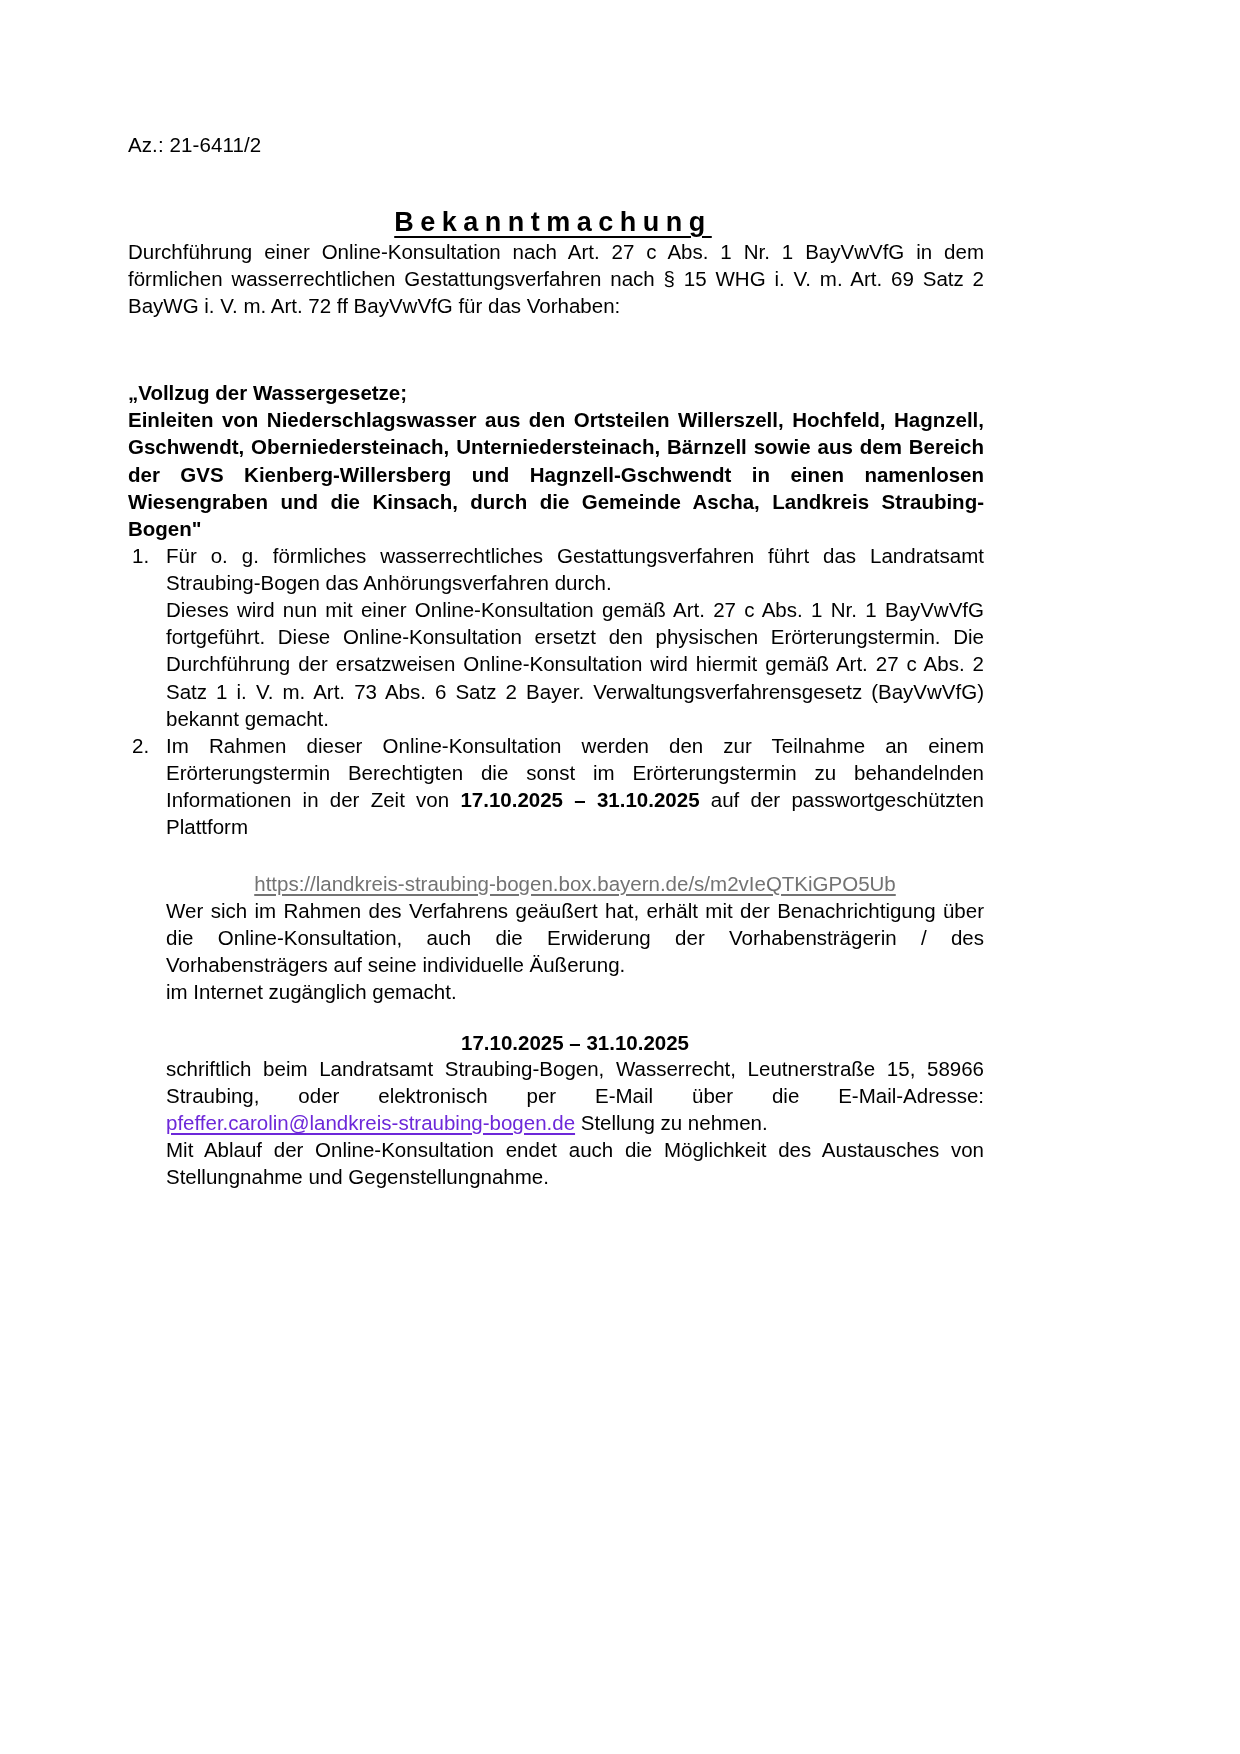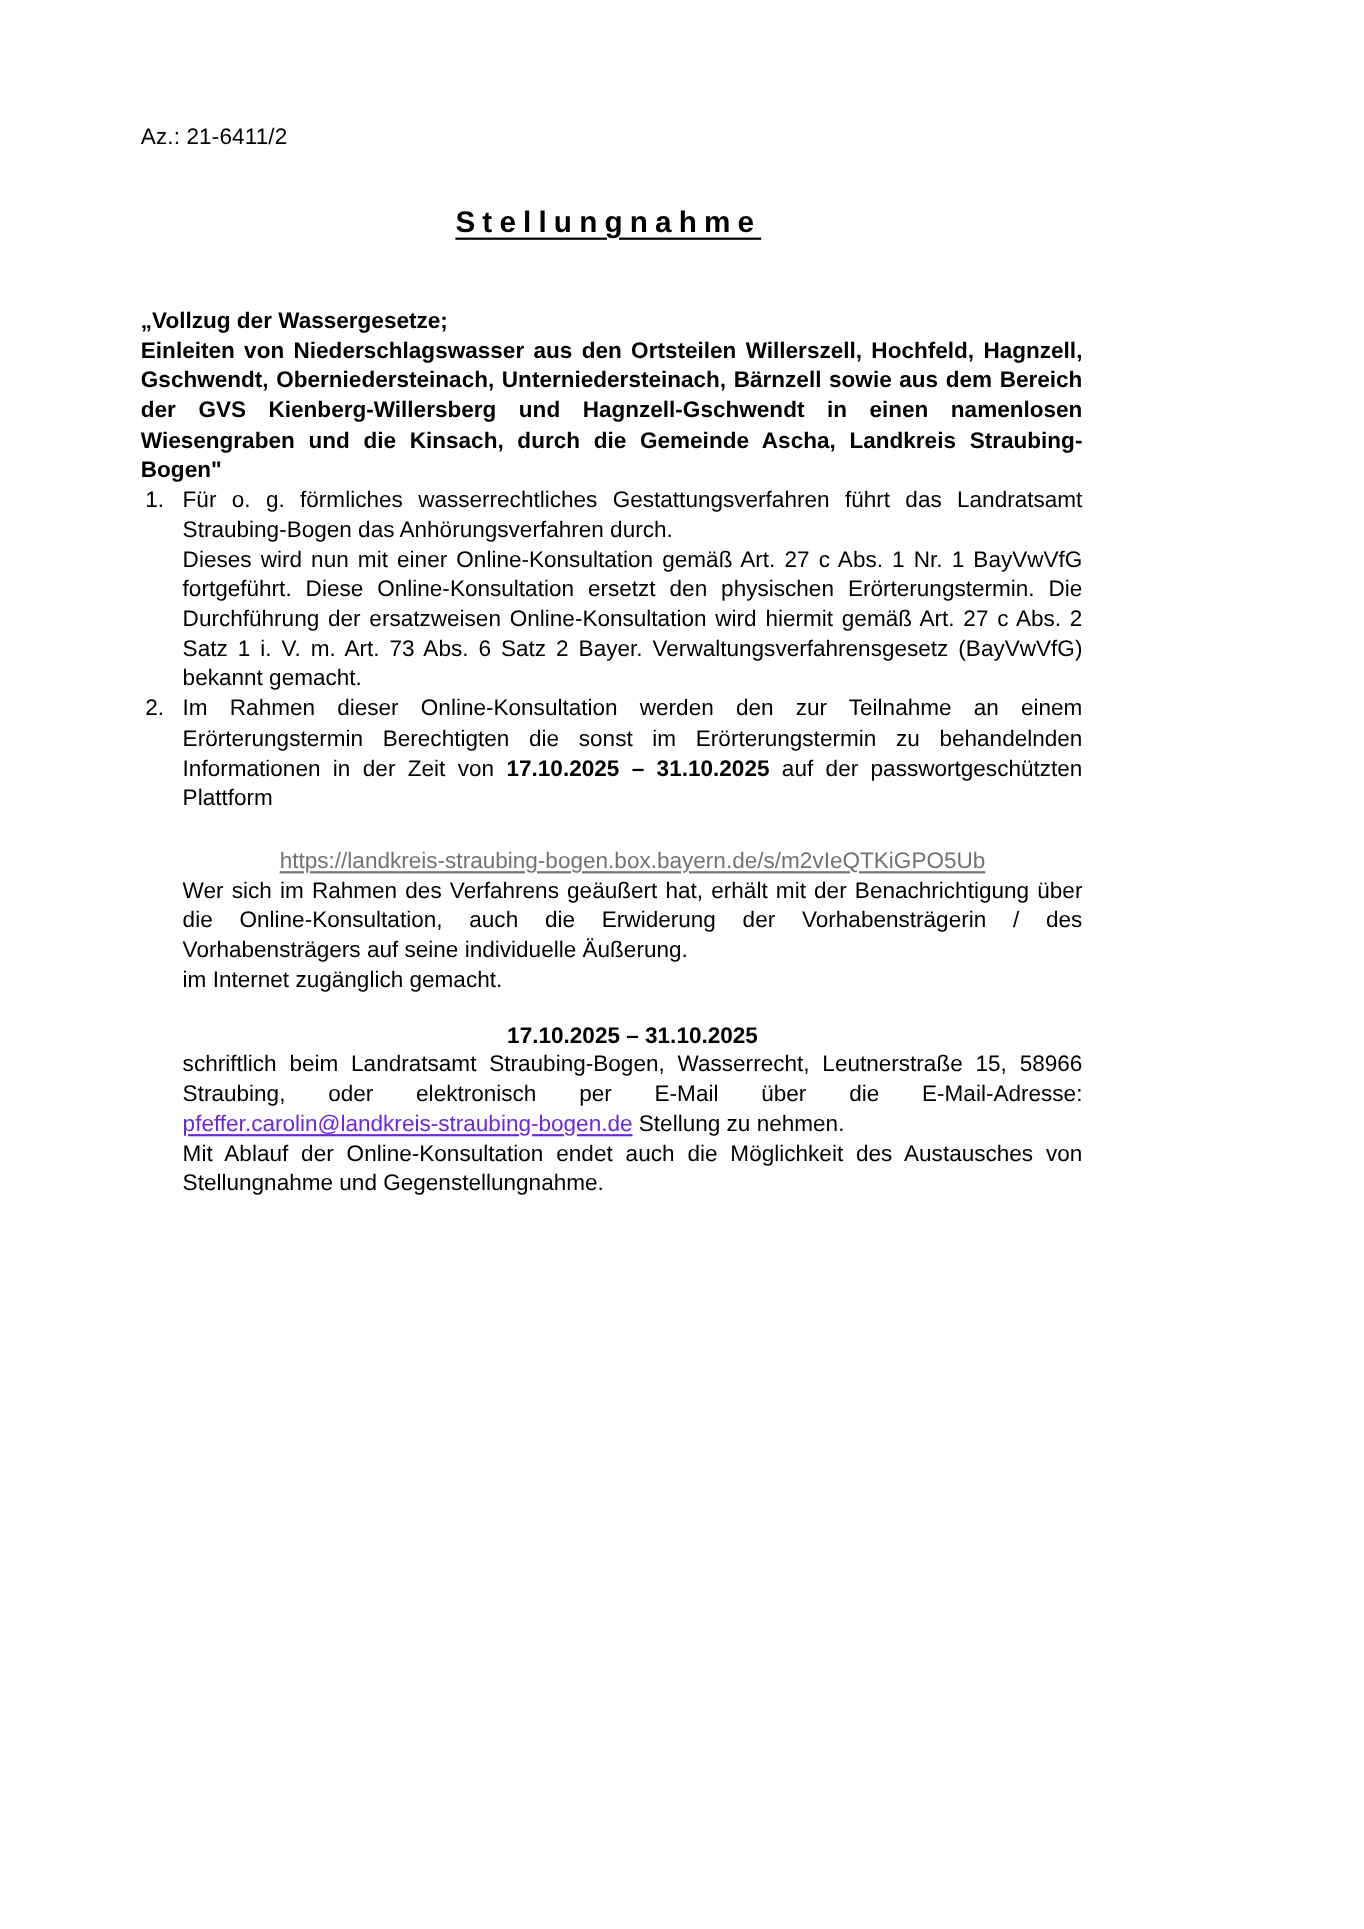--- a/index.html
+++ b/index.html
@@ -17,21 +17,21 @@
     width: 1240px;
     height: 1754px;
     background: #ffffff;
     margin: 0 auto;
     overflow: hidden;
     box-sizing: border-box;
   }
   .content {
     position: absolute;
     left: 128px;
-    top: 112px;
+    top: 132px;
     width: 856px;
   }
   .az {
     font-size: 20.5px;
     line-height: 1.3;
     margin: 0 0 0 0;
     letter-spacing: 0.1px;
   }
   .title-wrap {
     text-align: center;
@@ -109,23 +109,24 @@
 </style>
 </head>
 <body>
 
 <div class="page">
   <div class="content">
 
     <div class="az">Az.: 21-6411/2</div>
 
     <div class="title-wrap">
-      <span class="doc-title">Stellungnahme</span>
+      <span class="doc-title">Bekanntmachung</span>
     </div>
 
+    <p class="body-par gap-lg">Durchführung einer Online-Konsultation nach Art. 27 c Abs. 1 Nr. 1 BayVwVfG in dem förmlichen wasserrechtlichen Gestattungsverfahren nach § 15 WHG i. V. m. Art. 69 Satz 2 BayWG i. V. m. Art. 72 ff BayVwVfG für das Vorhaben:</p>
 
     <div class="gap-lg">
       <div class="bold-block">„Vollzug der Wassergesetze;</div>
       <div class="bold-block">Einleiten von Niederschlagswasser aus den Ortsteilen Willerszell, Hochfeld, Hagnzell, Gschwendt, Oberniedersteinach, Unterniedersteinach, Bärnzell sowie aus dem Bereich der GVS Kienberg-Willersberg und Hagnzell-Gschwendt in einen namenlosen Wiesengraben und die Kinsach, durch die Gemeinde Ascha, Landkreis Straubing-Bogen"</div>
     </div>
 
     <ol class="numlist gap-lg">
 
       <li>
         <span class="marker">1.</span>

